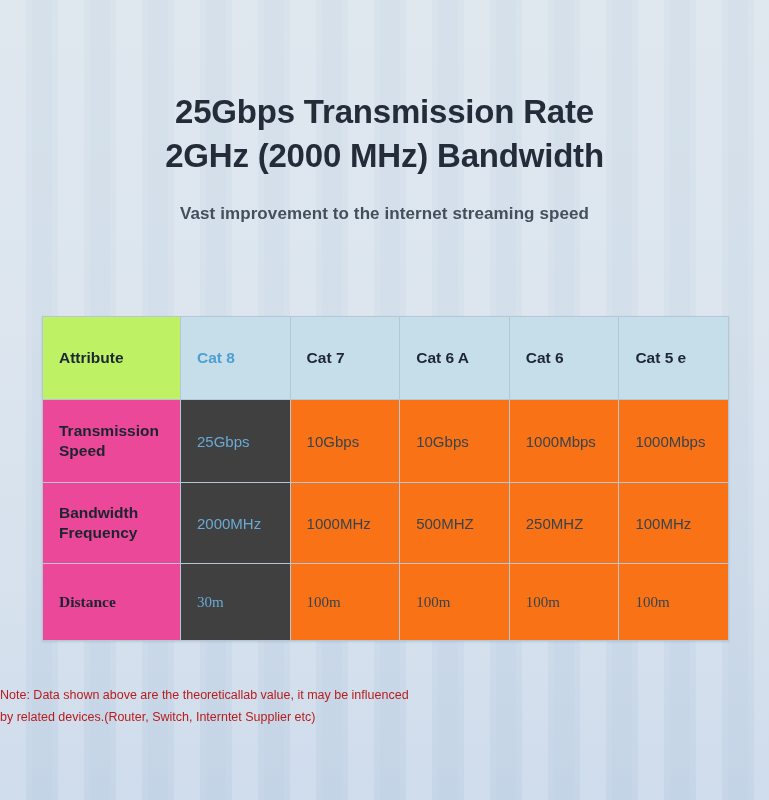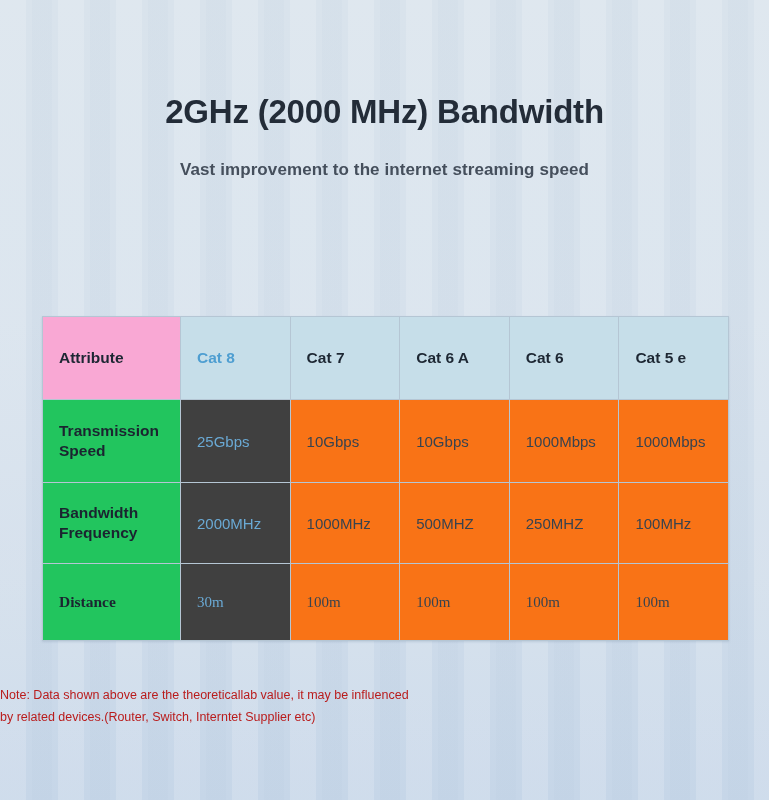--- a/index.html
+++ b/index.html
@@ -96,30 +96,30 @@
   
   table.spec thead th {
     height: 83px;
     background: #c6dee9;
     color: #1d2733;
     font-weight: bold;
     font-size: 15.5px;
   }
 
   table.spec thead th.attr-head {
-    background: #f9a8d4;
+    background: #bef264;
   }
 
   table.spec thead th.highlight {
     color: #4e9ed1;
   }
 
   
   table.spec tbody th.row-head {
-    background: #22c55e;
+    background: #ec4899;
     color: #1b2430;
     font-weight: bold;
     font-size: 15.5px;
     line-height: 20px;
   }
 
   table.spec tbody td {
     background: #f97316;
     color: #39434e;
     font-weight: normal;
@@ -150,20 +150,21 @@
   .note span { display: block; }
 </style>
 </head>
 <body>
 
 <div id="page">
 
   <div id="stripes"></div>
 
   <div class="headings">
+    <div class="title-line">25Gbps Transmission Rate</div>
     <div class="title-line">2GHz (2000 MHz) Bandwidth</div>
     <div class="subtitle">Vast improvement to the internet streaming speed</div>
   </div>
 
   <div class="table-wrap">
     <table class="spec">
       <colgroup>
         <col class="c-attr">
         <col class="c-cat">
         <col class="c-cat">

